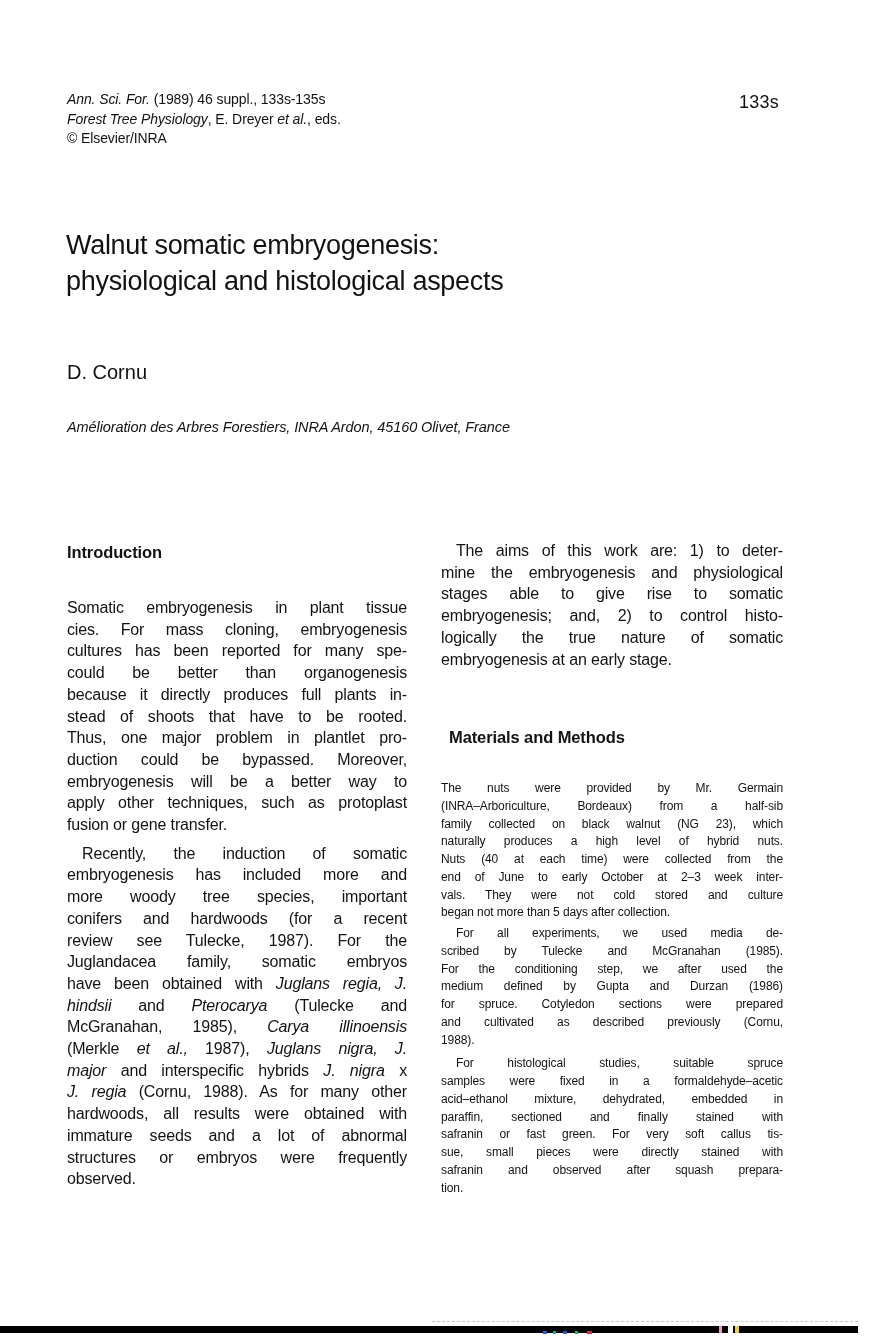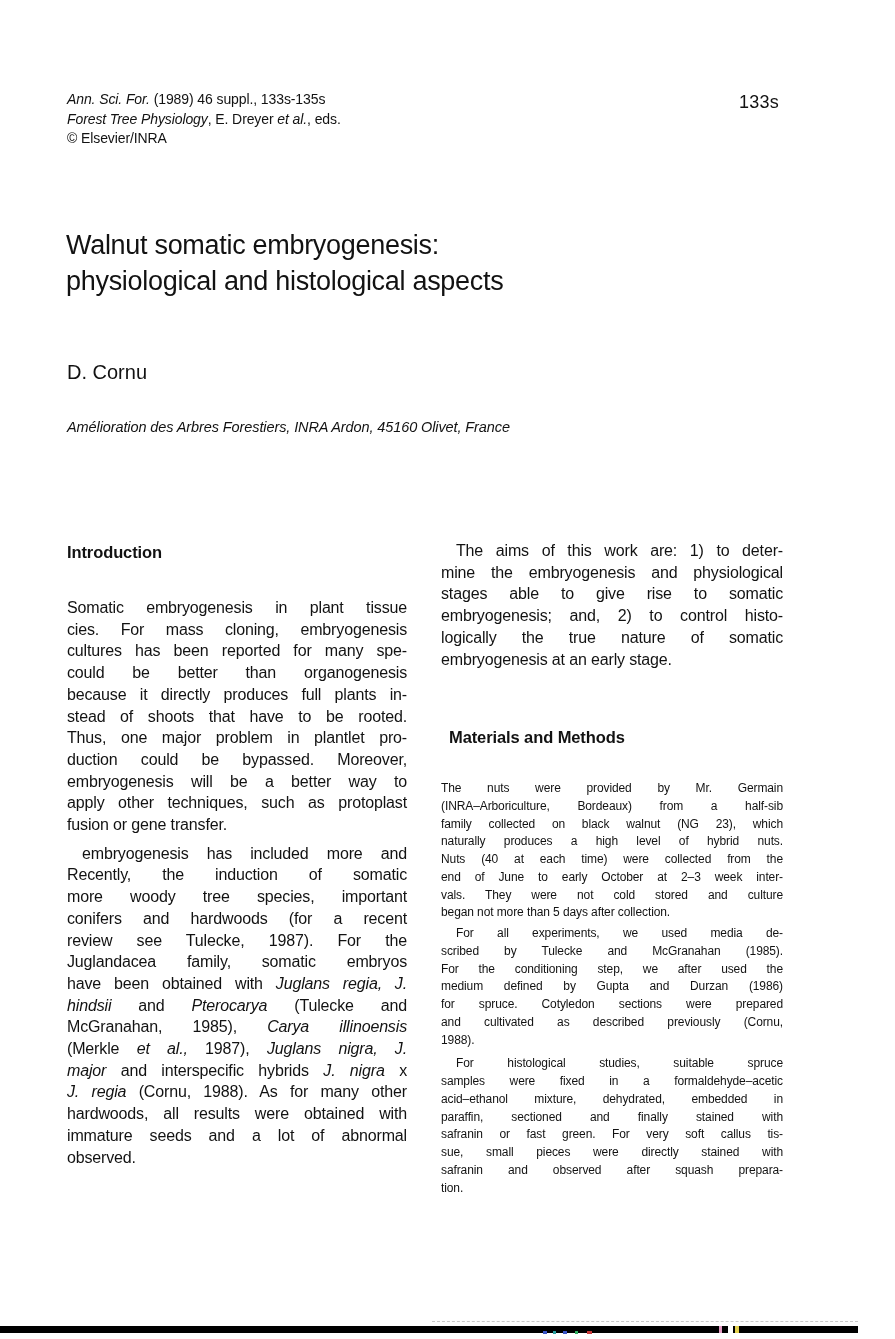--- a/index.html
+++ b/index.html
@@ -111,34 +111,35 @@
         <div class="tline">could be better than organogenesis</div>
         <div class="tline">because it directly produces full plants in-</div>
         <div class="tline">stead of shoots that have to be rooted.</div>
         <div class="tline">Thus, one major problem in plantlet pro-</div>
         <div class="tline">duction could be bypassed. Moreover,</div>
         <div class="tline">embryogenesis will be a better way to</div>
         <div class="tline">apply other techniques, such as protoplast</div>
         <div class="tline tline-last">fusion or gene transfer.</div>
       </div>
     <div class="par body-par just indent p-intro2">
+        <div class="tline">Recently, the induction of somatic</div>
         <div class="tline">embryogenesis has included more and</div>
-        <div class="tline">Recently, the induction of somatic</div>
         <div class="tline">more woody tree species, important</div>
         <div class="tline">conifers and hardwoods (for a recent</div>
         <div class="tline">review see Tulecke, 1987). For the</div>
         <div class="tline">Juglandacea family, somatic embryos</div>
         <div class="tline"><span>have been obtained with </span><span class="it">Juglans regia, J.</span></div>
         <div class="tline"><span class="it">hindsii</span><span> and </span><span class="it">Pterocarya</span><span> (Tulecke and</span></div>
         <div class="tline"><span>McGranahan, 1985), </span><span class="it">Carya illinoensis</span></div>
         <div class="tline"><span>(Merkle </span><span class="it">et al.,</span><span> 1987), </span><span class="it">Juglans nigra, J.</span></div>
         <div class="tline"><span class="it">major</span><span> and interspecific hybrids </span><span class="it">J. nigra</span><span> x</span></div>
         <div class="tline"><span class="it">J. regia</span><span> (Cornu, 1988). As for many other</span></div>
         <div class="tline">hardwoods, all results were obtained with</div>
         <div class="tline">immature seeds and a lot of abnormal</div>
+        <div class="tline">structures or embryos were frequently</div>
         <div class="tline tline-last">observed.</div>
       </div>
   </div>
 
   <div class="col col-right">
     <div class="par body-par just indent p-aims">
         <div class="tline">The aims of this work are: 1) to deter-</div>
         <div class="tline">mine the embryogenesis and physiological</div>
         <div class="tline">stages able to give rise to somatic</div>
         <div class="tline">embryogenesis; and, 2) to control histo-</div>

